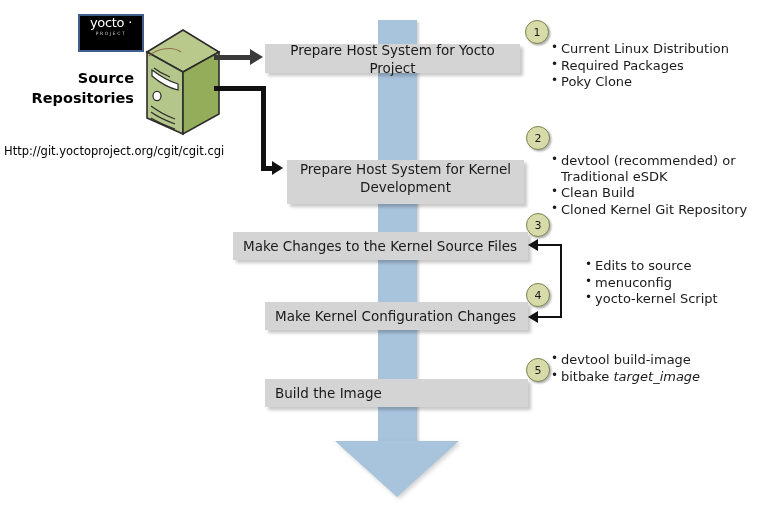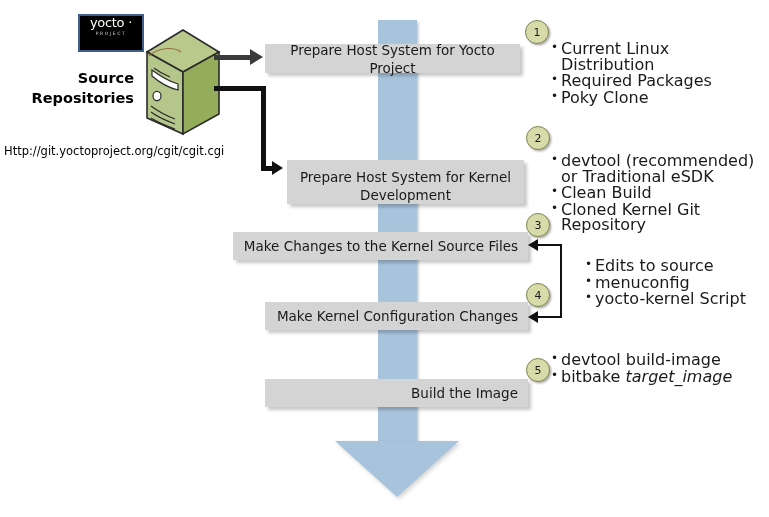--- a/index.html
+++ b/index.html
@@ -34,21 +34,21 @@
     filter: drop-shadow(2px 2px 2px rgba(0,0,0,0.18));
   }
 
   
   .pbox {
     position: absolute;
     background: #d4d4d4;
     box-shadow: 3px 3px 3px rgba(0,0,0,0.22);
     display: flex;
     align-items: center;
-    justify-content: flex-end;
+    justify-content: flex-start;
     text-align: center;
     color: #1a1a1a;
     font-size: 13.5px;
     line-height: 18px;
     padding: 0 10px;
     box-sizing: border-box;
   }
 
   
   .badge {
@@ -62,21 +62,21 @@
     display: flex;
     align-items: center;
     justify-content: center;
     font-size: 11px;
     color: #1a1a1a;
   }
 
   
   .blist {
     position: absolute;
-    font-size: 16px;
+    font-size: 13px;
     line-height: 15.5px;
     color: #1a1a1a;
   }
   .blist ul {
     margin: 0;
     padding: 0 0 0 13px;
     list-style: none;
   }
   .blist li {
     position: relative;

